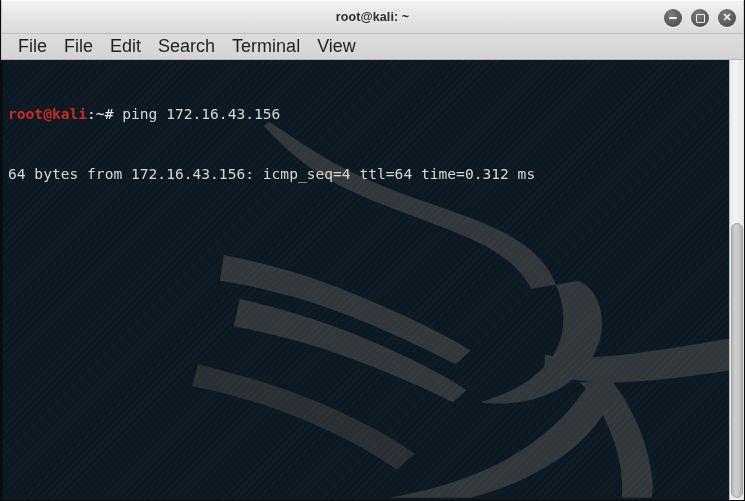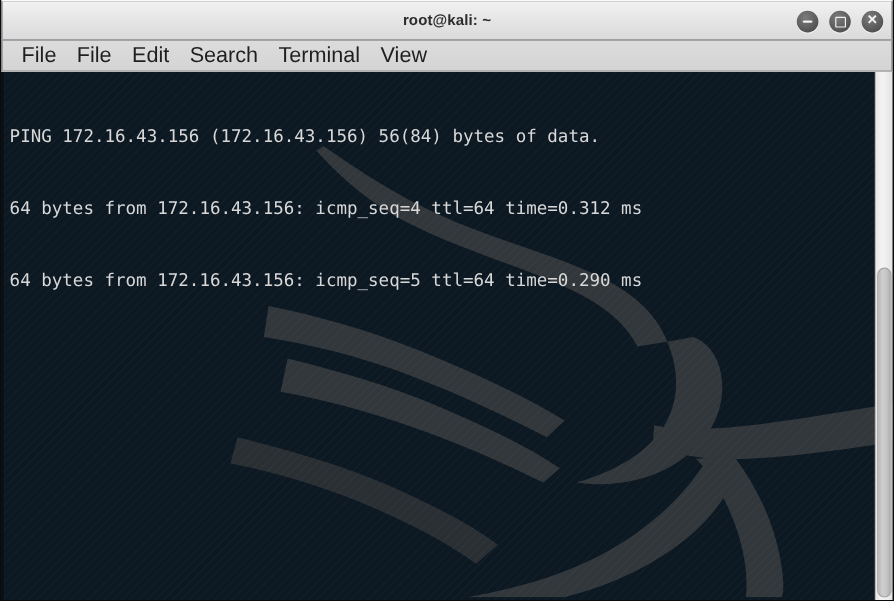--- a/index.html
+++ b/index.html
@@ -230,23 +230,22 @@
                  L470 440 C510 430 548 412 578 386 C600 366 612 346 614 330 Z"></path>
       </g>
       <g fill="#2a2f33">
         <path d="M196 306 C236 316 280 328 322 346 C358 362 390 378 414 396
                  L396 412 C368 392 336 376 298 360 C258 344 222 334 190 328 Z"></path>
       </g>
     </svg>
     <div id="term-stripes"></div>
 
     <div id="term-screen">
-      <div class="t-line">PING 172.16.43.156 (172.16.43.156) 56(84) bytes of data.</div>
+      <div class="t-line"><span class="c-red">root@kali</span><span class="c-white">:~#</span><span> ping 172.16.43.156</span></div>
       <div class="t-line">64 bytes from 172.16.43.156: icmp_seq=4 ttl=64 time=0.312 ms</div>
-      <div class="t-line">64 bytes from 172.16.43.156: icmp_seq=5 ttl=64 time=0.290 ms</div>
       
       
       
       
       
       
       
       
       
       

